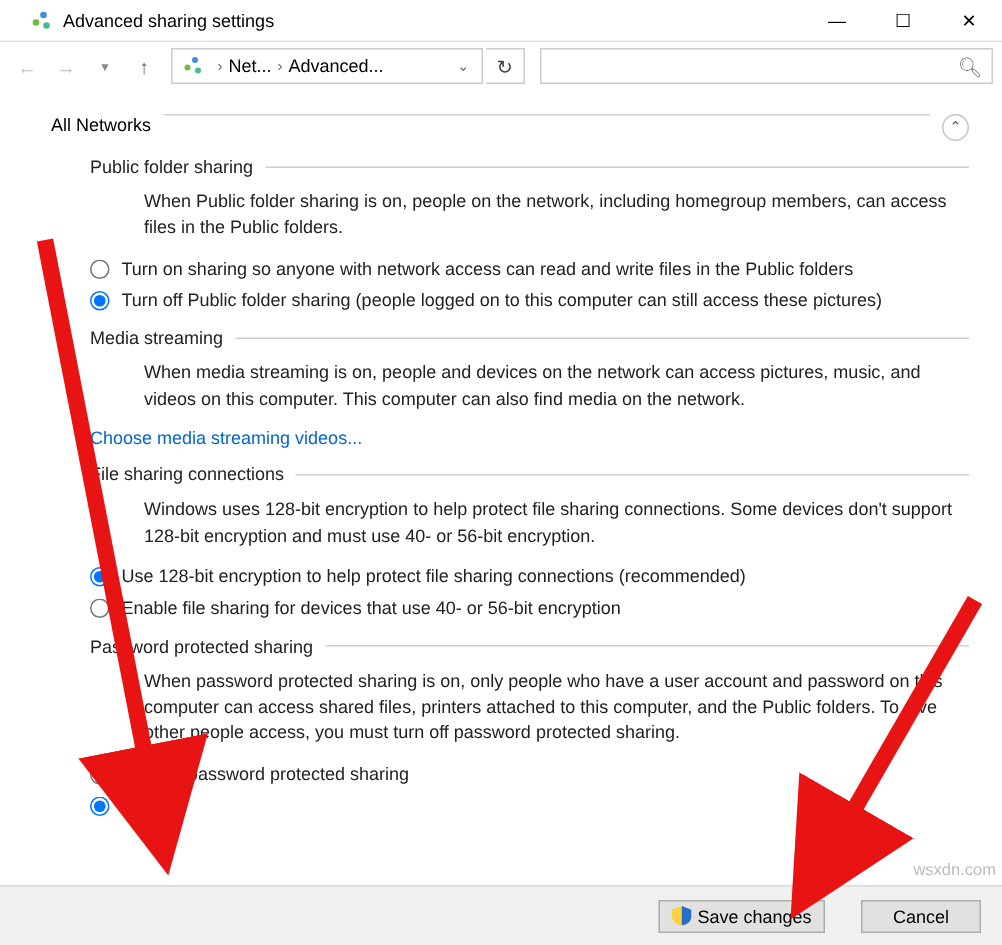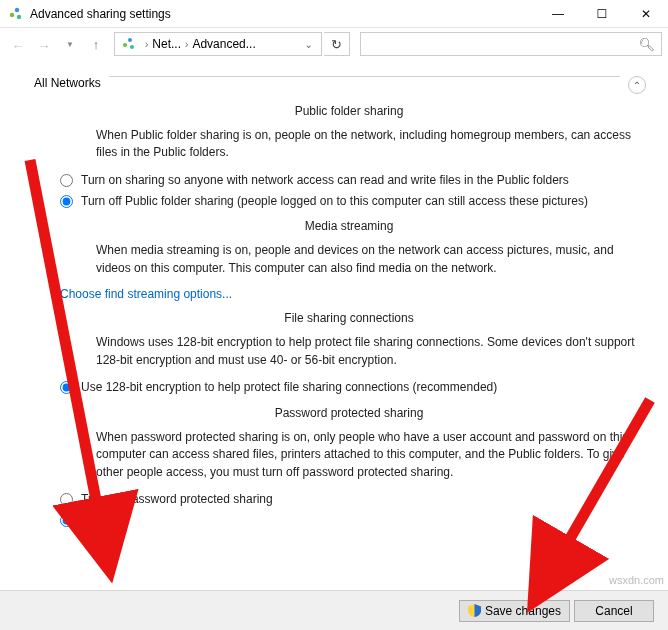--- a/index.html
+++ b/index.html
@@ -9,21 +9,21 @@
     font-family: "Segoe UI", Tahoma, sans-serif;
     font-size: 12px;
     background: #fff;
     overflow: hidden;
     position: relative;
   }
   .titlebar {
     display: flex;
     align-items: center;
     height: 28px;
-    padding-left: 8px;
+    padding-left: 20px;
     background: #fff;
     border-bottom: 1px solid #e5e5e5;
   }
   .titlebar .icon {
     width: 16px; height: 16px;
     margin-right: 6px;
     display: inline-block;
   }
   .titlebar .title { flex: 1; font-size: 12px; }
   .win-btns { display: flex; }
@@ -86,37 +86,37 @@
     margin: 6px 0 10px 0;
   }
   .section-head .label { margin-right: 8px; }
   .section-head .rule { flex:1; border-top:1px solid #d0d0d0; height:0; }
   .chev {
     width:18px;height:18px;border:1px solid #c5c5c5;border-radius:50%;
     display:flex;align-items:center;justify-content:center;
     font-size:10px;color:#555;margin-left:8px;
   }
   .sub { margin-left: 26px; }
-  .subhead { margin: 10px 0 8px 0; flex-direction: column; }
+  .subhead { margin: 10px 0 8px 0; }
   .subhead .label { margin-right:8px; }
   .subhead { display:flex;align-items:center; }
   .subhead .rule { flex:1; border-top:1px solid #d0d0d0; height:0; }
   .desc { margin-left: 36px; margin-bottom:10px; line-height:1.45; }
   .opts { }
   .opt { display:flex; align-items:flex-start; margin:4px 0; line-height:1.4; }
   .opt input { margin: 2px 8px 0 0; }
   .link { color:#0066cc; cursor:default; }
   .footer {
     position:absolute; left:0; right:0; bottom:0;
     height: 40px;
     background:#f0f0f0;
     border-top:1px solid #d8d8d8;
     display:flex;align-items:center;justify-content:flex-end;
     padding-right: 14px;
-    gap:4px;
+    gap:24px;
   }
   .btn {
     height:22px; min-width:80px;
     background:#e1e1e1;border:1px solid #adadad;
     font-size:12px;
     display:flex;align-items:center;justify-content:center;
     padding:0 8px;
   }
   .btn .shield { width:13px;height:13px;margin-right:4px; }
   .watermark {
@@ -194,32 +194,36 @@
         <span>Turn off Public folder sharing (people logged on to this computer can still access these pictures)</span>
       </label>
     </div>
 
     <div class="subhead">
       <span class="label">Media streaming</span>
       <span class="rule"></span>
     </div>
     <div class="desc">When media streaming is on, people and devices on the network can access pictures, music, and videos on this computer. This computer can also find media on the network.</div>
     <div class="opts">
-      <span class="link">Choose find streaming options...</span>
+      <span class="link">Choose media streaming videos...</span>
     </div>
 
     <div class="subhead">
       <span class="label">File sharing connections</span>
       <span class="rule"></span>
     </div>
     <div class="desc">Windows uses 128-bit encryption to help protect file sharing connections. Some devices don't support 128-bit encryption and must use 40- or 56-bit encryption.</div>
     <div class="opts">
       <label class="opt">
         <input type="radio" name="fsc" checked="" style="">
         <span>Use 128-bit encryption to help protect file sharing connections (recommended)</span>
+      </label>
+      <label class="opt">
+        <input type="radio" name="fsc" style="">
+        <span>Enable file sharing for devices that use 40- or 56-bit encryption</span>
       </label>
     </div>
 
     <div class="subhead">
       <span class="label">Password protected sharing</span>
       <span class="rule"></span>
     </div>
     <div class="desc">When password protected sharing is on, only people who have a user account and password on this computer can access shared files, printers attached to this computer, and the Public folders. To give other people access, you must turn off password protected sharing.</div>
     <div class="opts">
       <label class="opt">

